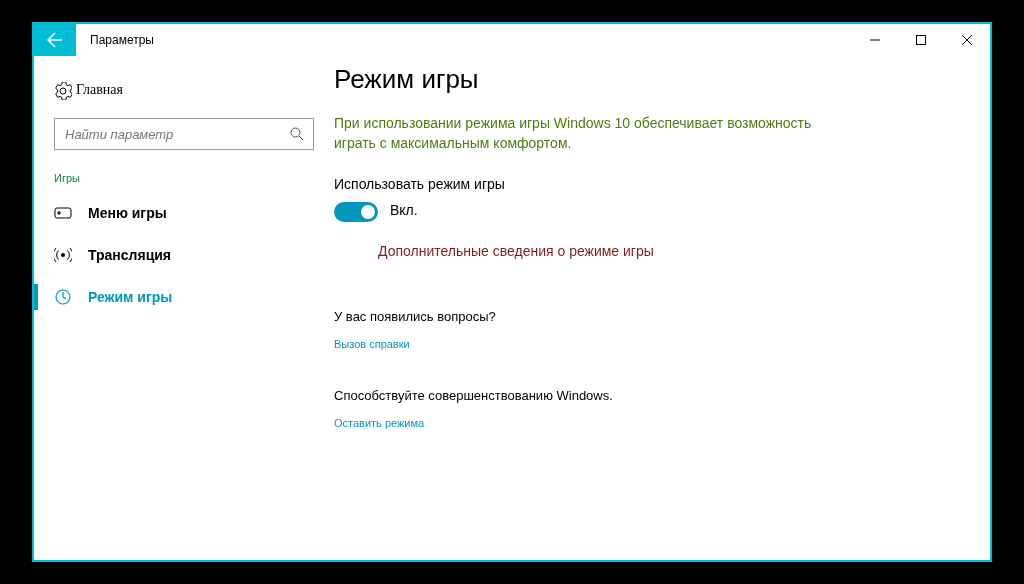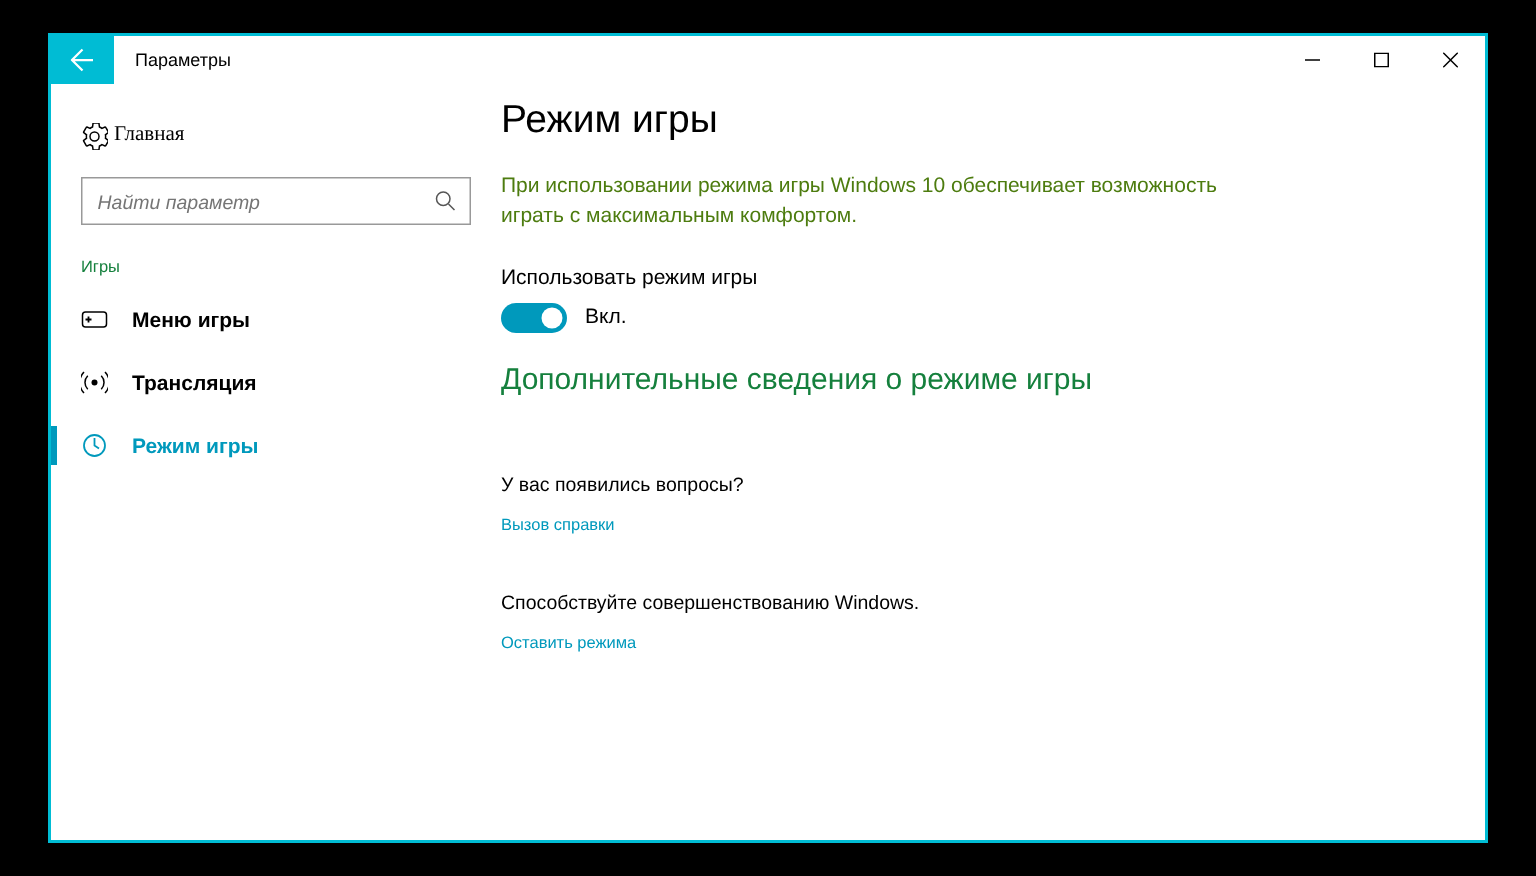--- a/index.html
+++ b/index.html
@@ -162,25 +162,26 @@
   position: absolute;
   right: 3px;
   top: 3px;
   width: 14px;
   height: 14px;
   background: #fff;
   border-radius: 50%;
 }
 .toggle-state { font-size: 14px; }
 .link {
-  color: #15803d;
-  font-size: 20px;
+  color: #7f1d1d;
+  font-size: 14px;
   cursor: pointer;
   display: inline-block;
   margin-bottom: 26px;
+  margin-left: 44px;
 }
 .subhead {
   font-size: 13px;
   font-weight: 400;
   margin-bottom: 10px;
   margin-top: 24px;
 }
 .link2 {
   color: #0099bc;
   font-size: 11px;

